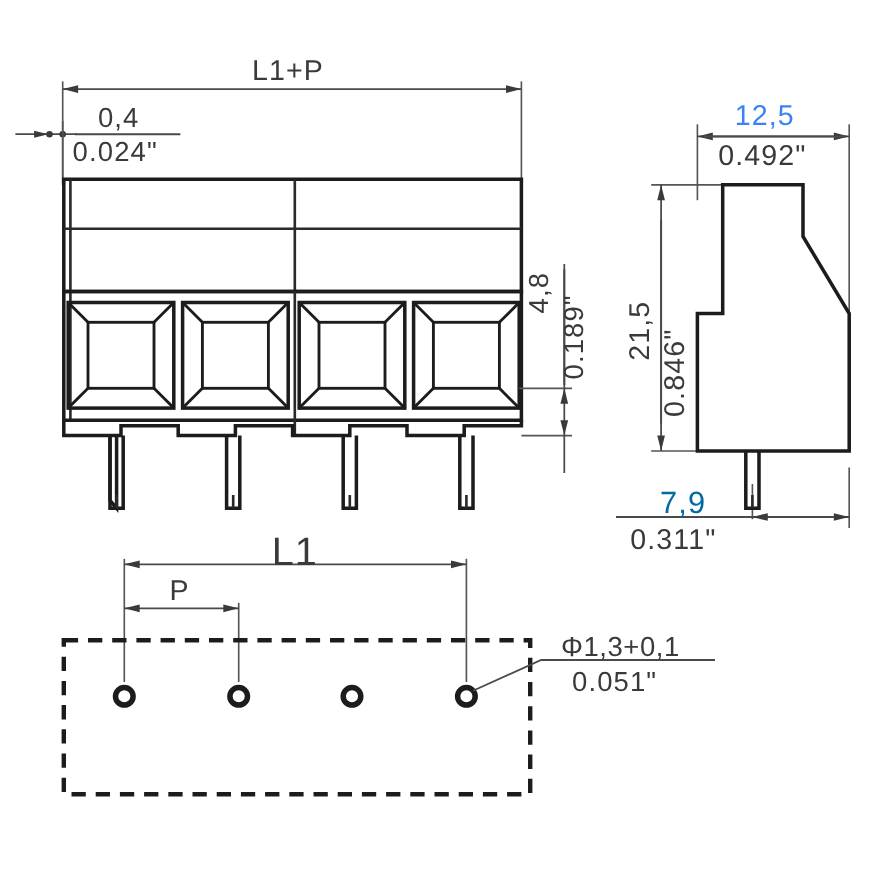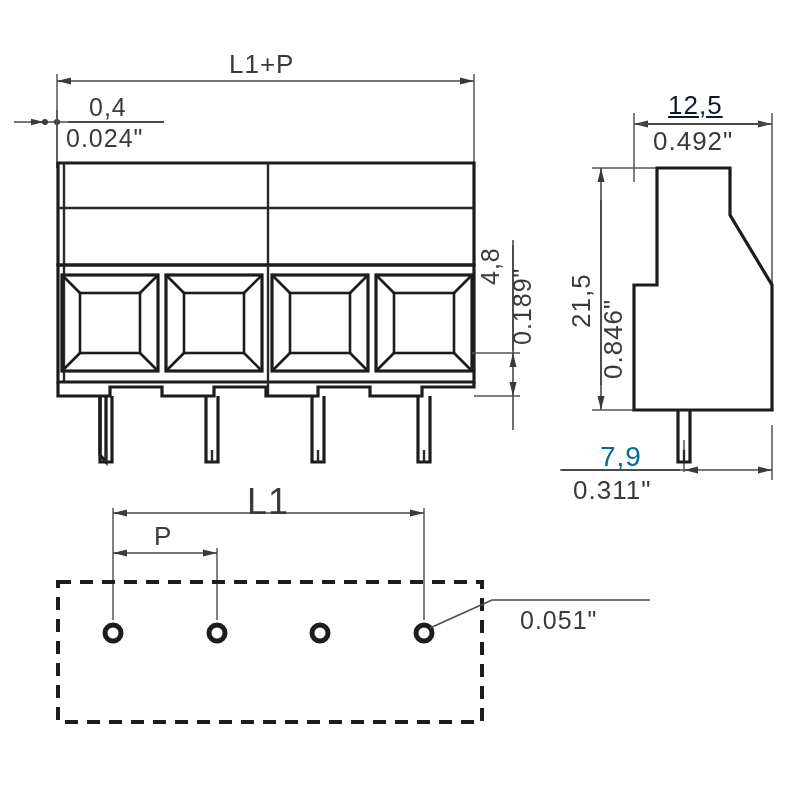--- a/index.html
+++ b/index.html
@@ -242,34 +242,35 @@
   <div style="position:absolute; left:89px; top:93px; font-size:25px; color:#3a3a3a; letter-spacing:1px;">0,4</div>
 
   <div style="position:absolute; left:66px; top:124px; font-size:25px; color:#3a3a3a; letter-spacing:1px;">0.024"</div>
 
   <div style="position:absolute; left:476px; top:285px; font-size:25px; color:#3a3a3a; letter-spacing:1px;
               transform:rotate(-90deg); transform-origin:left top; white-space:nowrap;">4,8</div>
 
   <div style="position:absolute; left:508px; top:345px; font-size:25px; color:#3a3a3a; letter-spacing:1px;
               transform:rotate(-90deg); transform-origin:left top; white-space:nowrap;">0.189"</div>
 
-  <div style="position:absolute; left:668px; top:90px; font-size:26px; color:#0f172a; letter-spacing:1px;text-decoration:underline;">12,5</div>
+  <div style="position:absolute; left:668px; top:90px; font-size:26px; color:#3b82f6; letter-spacing:1px;">12,5</div>
 
   <div style="position:absolute; left:653px; top:126px; font-size:26px; color:#3a3a3a; letter-spacing:1px;">0.492"</div>
 
   <div style="position:absolute; left:566px; top:328px; font-size:26px; color:#3a3a3a; letter-spacing:1px;
               transform:rotate(-90deg); transform-origin:left top; white-space:nowrap;">21,5</div>
 
   <div style="position:absolute; left:598px; top:379px; font-size:26px; color:#3a3a3a; letter-spacing:1px;
               transform:rotate(-90deg); transform-origin:left top; white-space:nowrap;">0.846"</div>
 
   <div style="position:absolute; left:600px; top:441px; font-size:28px; color:#0369a1; letter-spacing:1px;">7,9</div>
 
   <div style="position:absolute; left:573px; top:475px; font-size:26px; color:#3a3a3a; letter-spacing:1px;">0.311"</div>
 
   <div style="position:absolute; left:247px; top:481px; font-size:36px; color:#3a3a3a; letter-spacing:1px;">L1</div>
 
   <div style="position:absolute; left:154px; top:521px; font-size:26px; color:#3a3a3a; letter-spacing:1px;">P</div>
 
+  <div style="position:absolute; left:510px; top:574px; font-size:25px; color:#3a3a3a; letter-spacing:0.5px;">Φ1,3+0,1</div>
 
   <div style="position:absolute; left:520px; top:606px; font-size:25px; color:#3a3a3a; letter-spacing:1px;">0.051"</div>
 
 </div>
 
 </body></html>

